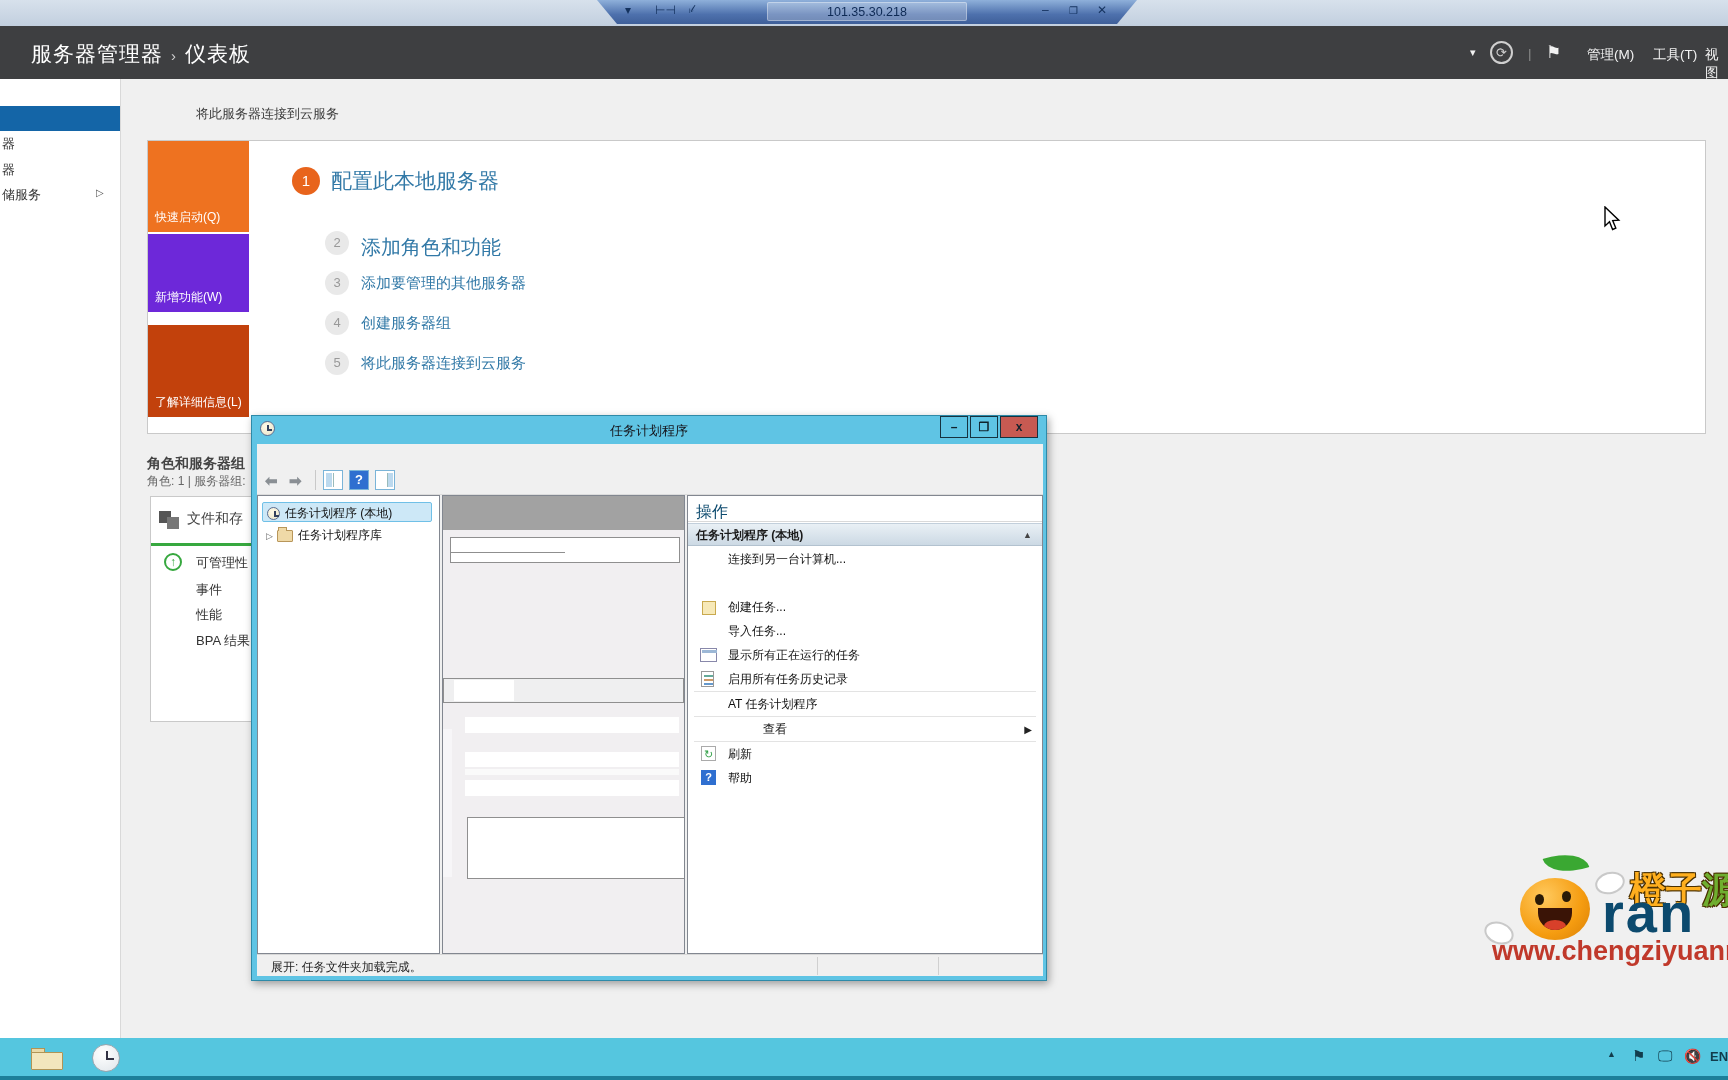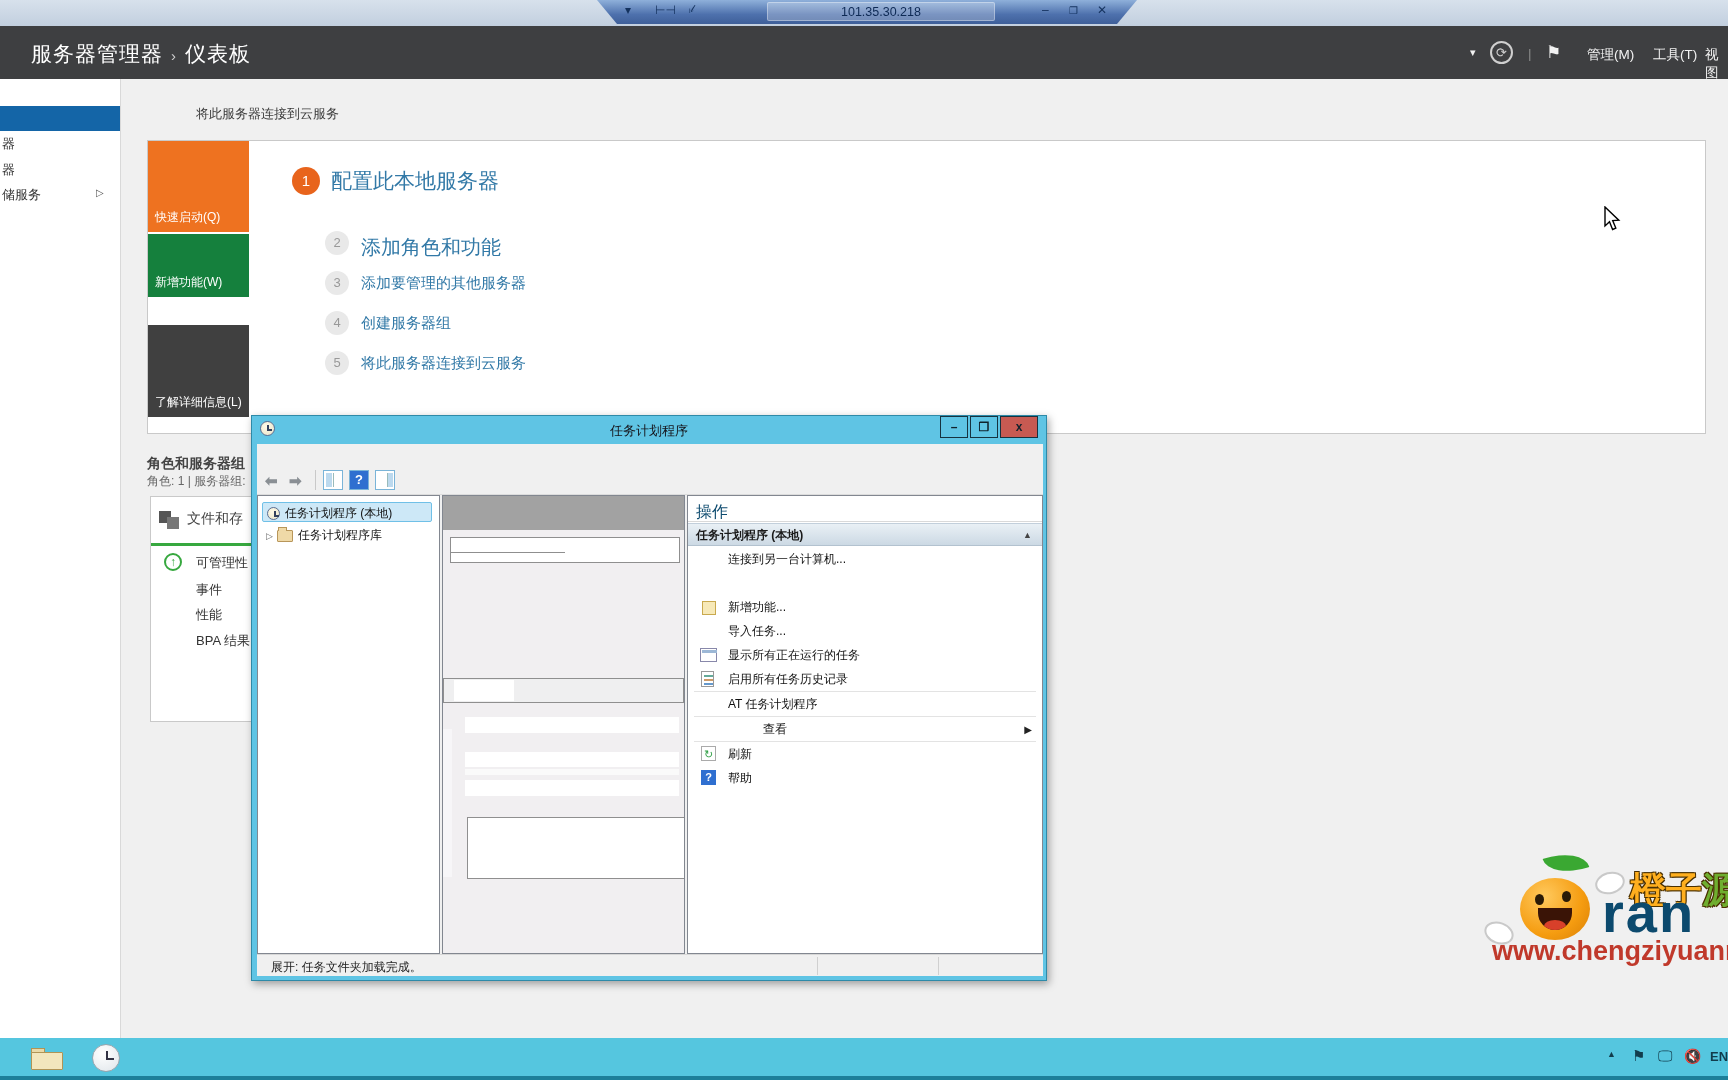--- a/index.html
+++ b/index.html
@@ -8,21 +8,21 @@
   .abs { position:absolute; }
 
   
   .desktop-strip { left:0; top:0; width:1728px; height:26px;
     background:linear-gradient(#d7e1ec,#c2cfdf); }
   .rdp-bar { left:597px; top:0; width:540px; height:24px;
     background:linear-gradient(#8fb0da,#4e71ad 60%,#3e5f99);
     clip-path:polygon(0 0,100% 0,calc(100% - 20px) 100%,20px 100%);
     color:#102a52; font-size:12px; }
   .rdp-bar .glyph { position:absolute; top:3px; font-size:12px; color:#14325e; }
-  .rdp-pill { position:absolute; left:170px; top:2px; width:228px; height:19px;
+  .rdp-pill { position:absolute; left:170px; top:2px; width:200px; height:19px;
     background:rgba(255,255,255,.25); border:1px solid rgba(255,255,255,.35);
     border-radius:2px; text-align:center; line-height:18px; color:#0e2a55; font-size:12.5px; }
 
   
   .sm-header { left:0; top:26px; width:1728px; height:53px; background:#3e3f41; color:#fff; }
   .sm-title { position:absolute; left:31px; top:14px; font-size:21px; letter-spacing:1px; }
   .sm-title .sep { font-size:15px; color:#cfcfcf; padding:0 8px; }
   .hdr-item { position:absolute; top:20px; font-size:13.5px; color:#f2f2f2; }
   .refresh-circle { position:absolute; top:15px; width:23px; height:23px; border:2px solid #cfcfcf;
     border-radius:50%; color:#cfcfcf; font-size:13px; text-align:center; line-height:20px; }
@@ -131,24 +131,24 @@
   <div class="sb-item" style="top:107px;">储服务</div>
   <div class="sb-item" style="top:108px; left:96px; font-size:10px; color:#555;">▷</div>
 </nav>
 
 <div class="abs" style="left:196px; top:105px; font-size:13px; color:#3c3c3c;">将此服务器连接到云服务</div>
 
 <div class="abs welcome-tile">
   <div class="oblock" style="top:0; height:91px; background:#ee7220;">
       <span>快速启动(Q)</span>
     </div>
-  <div class="oblock" style="top:93px; height:63px; background:#15803d;">
+  <div class="oblock" style="top:93px; height:78px; background:#6d28d9;">
       <span>新增功能(W)</span>
     </div>
-  <div class="oblock" style="top:184px; height:92px; background:#404040;">
+  <div class="oblock" style="top:184px; height:92px; background:#c2410c;">
       <span>了解详细信息(L)</span>
     </div>
 
   <div class="step-circle" style="left:144px; top:26px; width:28px; height:28px; background:#e8641c; color:#fff; font-size:15px; line-height:28px;">1</div>
   <div class="step-label" style="left:183px; top:26px; font-size:21px;">配置此本地服务器</div>
 
   <div class="step-circle" style="left:177px; top:90px;  width:24px; height:24px; background:#e9e9e9; color:#999; font-size:13px; line-height:24px;">2</div>
   <div class="step-label" style="left:213px; top:93px; font-size:20px;">添加角色和功能</div>
 
   <div class="step-circle" style="left:177px; top:130px; width:24px; height:24px; background:#e9e9e9; color:#999; font-size:13px; line-height:24px;">3</div>
@@ -245,21 +245,21 @@
       <div style="position:absolute; left:8px; top:6px; font-size:16px; color:#0c4a6e;">操作</div>
       <div style="position:absolute; left:0; top:25px; width:100%; height:1px; background:#d9d9d9;"></div>
       <div style="position:absolute; left:0; top:27px; width:100%; height:23px; background:linear-gradient(#e9f0f5,#ccd9e4); border-top:1px solid #c2cfdb; border-bottom:1px solid #b3c2cf; font-size:12px; font-weight:bold; color:#1a1a1a; line-height:22px;">
         <span style="padding-left:8px;">任务计划程序 (本地)</span>
         <span style="position:absolute; right:10px; top:0; font-size:9px; color:#444;">▲</span>
       </div>
 
       <div class="actions-item" style="top:52px;"><span style="padding-left:40px;">连接到另一台计算机...</span></div>
       <div class="actions-item" style="top:100px;">
         <span style="position:absolute; left:14px; top:5px; width:14px; height:14px; background:#f7e9b8; border:1px solid #c9a94e;"></span>
-        <span style="padding-left:40px;">新增功能...</span></div>
+        <span style="padding-left:40px;">创建任务...</span></div>
       <div class="actions-item" style="top:124px;"><span style="padding-left:40px;">导入任务...</span></div>
       <div class="actions-item" style="top:148px;">
         <span style="position:absolute; left:12px; top:4px; width:17px; height:14px; background:#fff; border:1px solid #88a;">
             <span style="position:absolute; left:1px; top:1px; width:15px; height:3px; background:#9db8d6;"></span>
           </span>
         <span style="padding-left:40px;">显示所有正在运行的任务</span></div>
       <div class="actions-item" style="top:172px;">
         <span style="position:absolute; left:13px; top:3px; width:13px; height:16px; background:#fff; border:1px solid #999;">
             <span style="position:absolute; left:2px; top:3px; width:9px; height:2px; background:#6a9;"></span>
             <span style="position:absolute; left:2px; top:7px; width:9px; height:2px; background:#c96;"></span>

